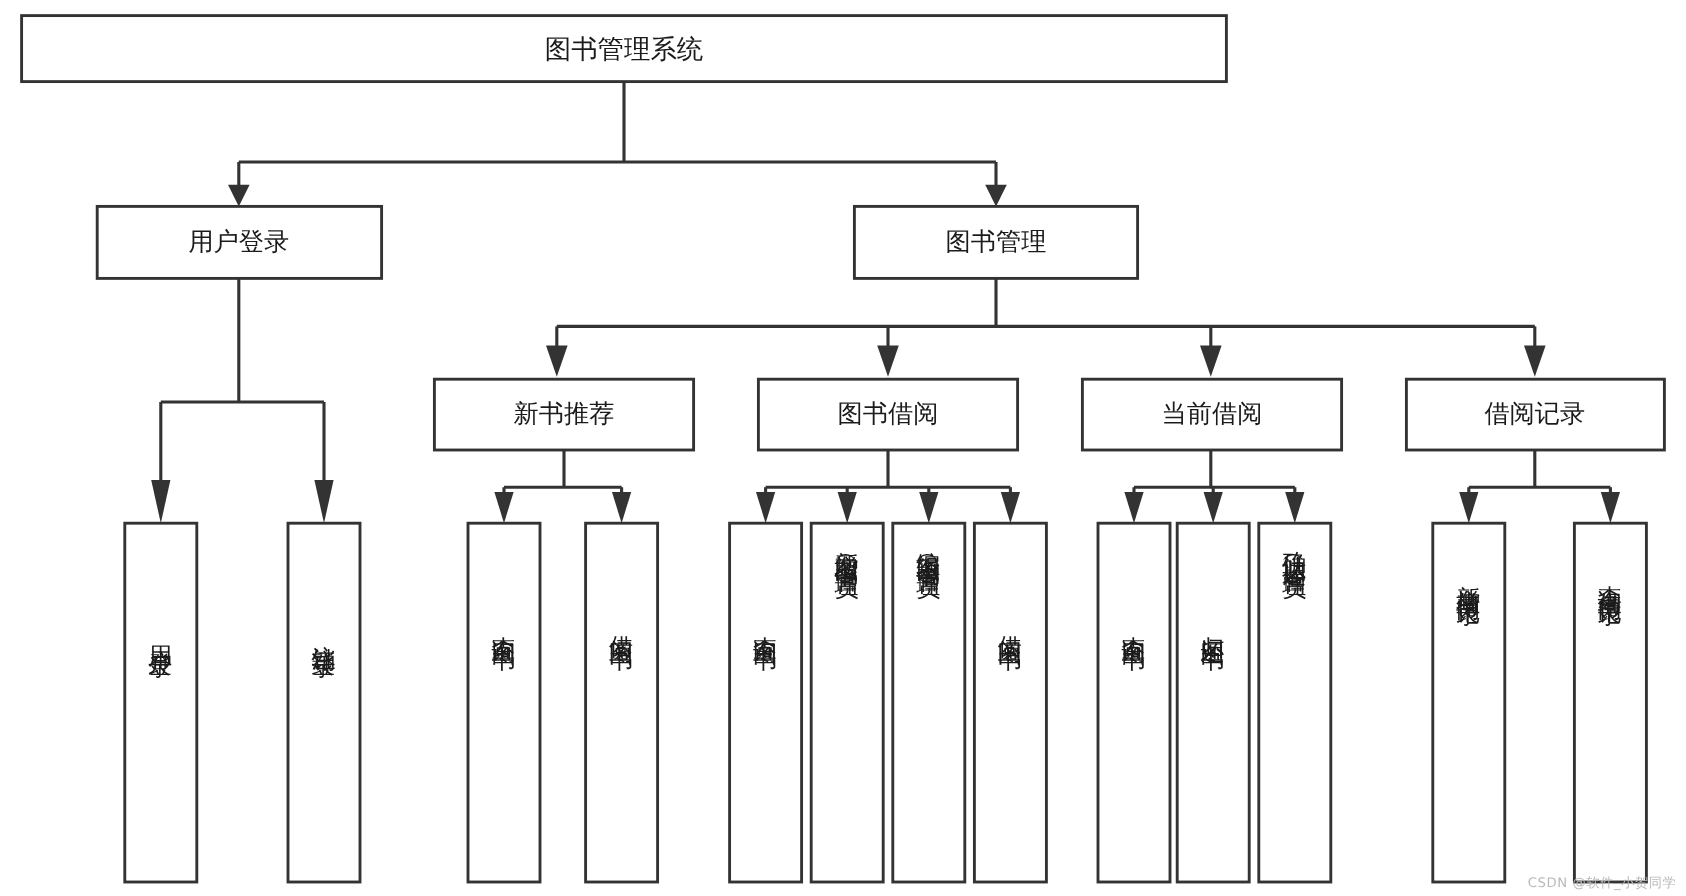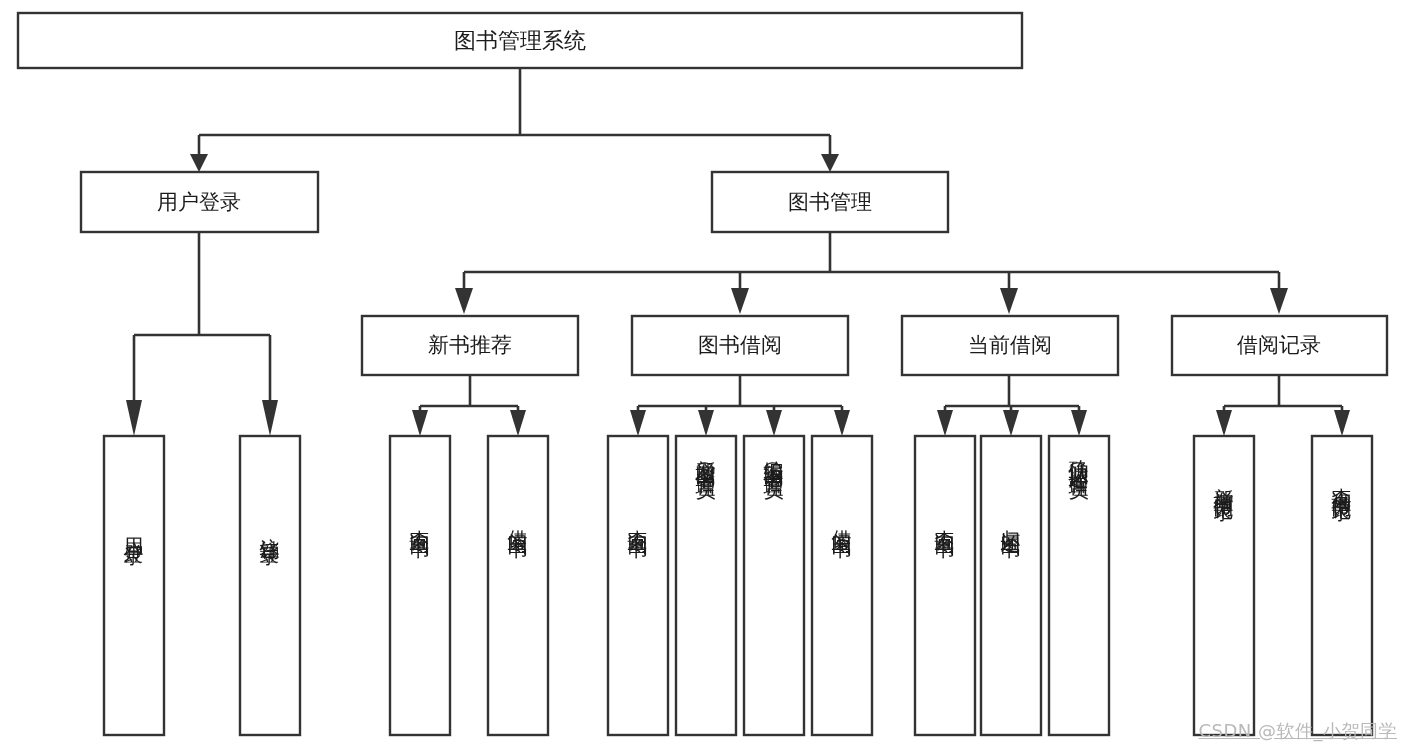--- a/index.html
+++ b/index.html
@@ -72,25 +72,24 @@
     line-height: 1;
     letter-spacing: 3px;
     color: #1b1b1b;
     white-space: nowrap;
   }
   .watermark {
     position: absolute;
     right: 8px;
     bottom: 4px;
     font-family: "DejaVu Sans", "Liberation Sans", sans-serif;
-    font-size: 18px;
+    font-size: 11px;
     color: #b9b9b9;
     letter-spacing: 0.5px;
     white-space: nowrap;
-    text-decoration: underline;
   }
 </style>
 </head>
 <body>
 
 <div id="diagram-root">
 
   <svg id="diagram-svg" viewBox="0 0 1405 747">
 
     <g>

